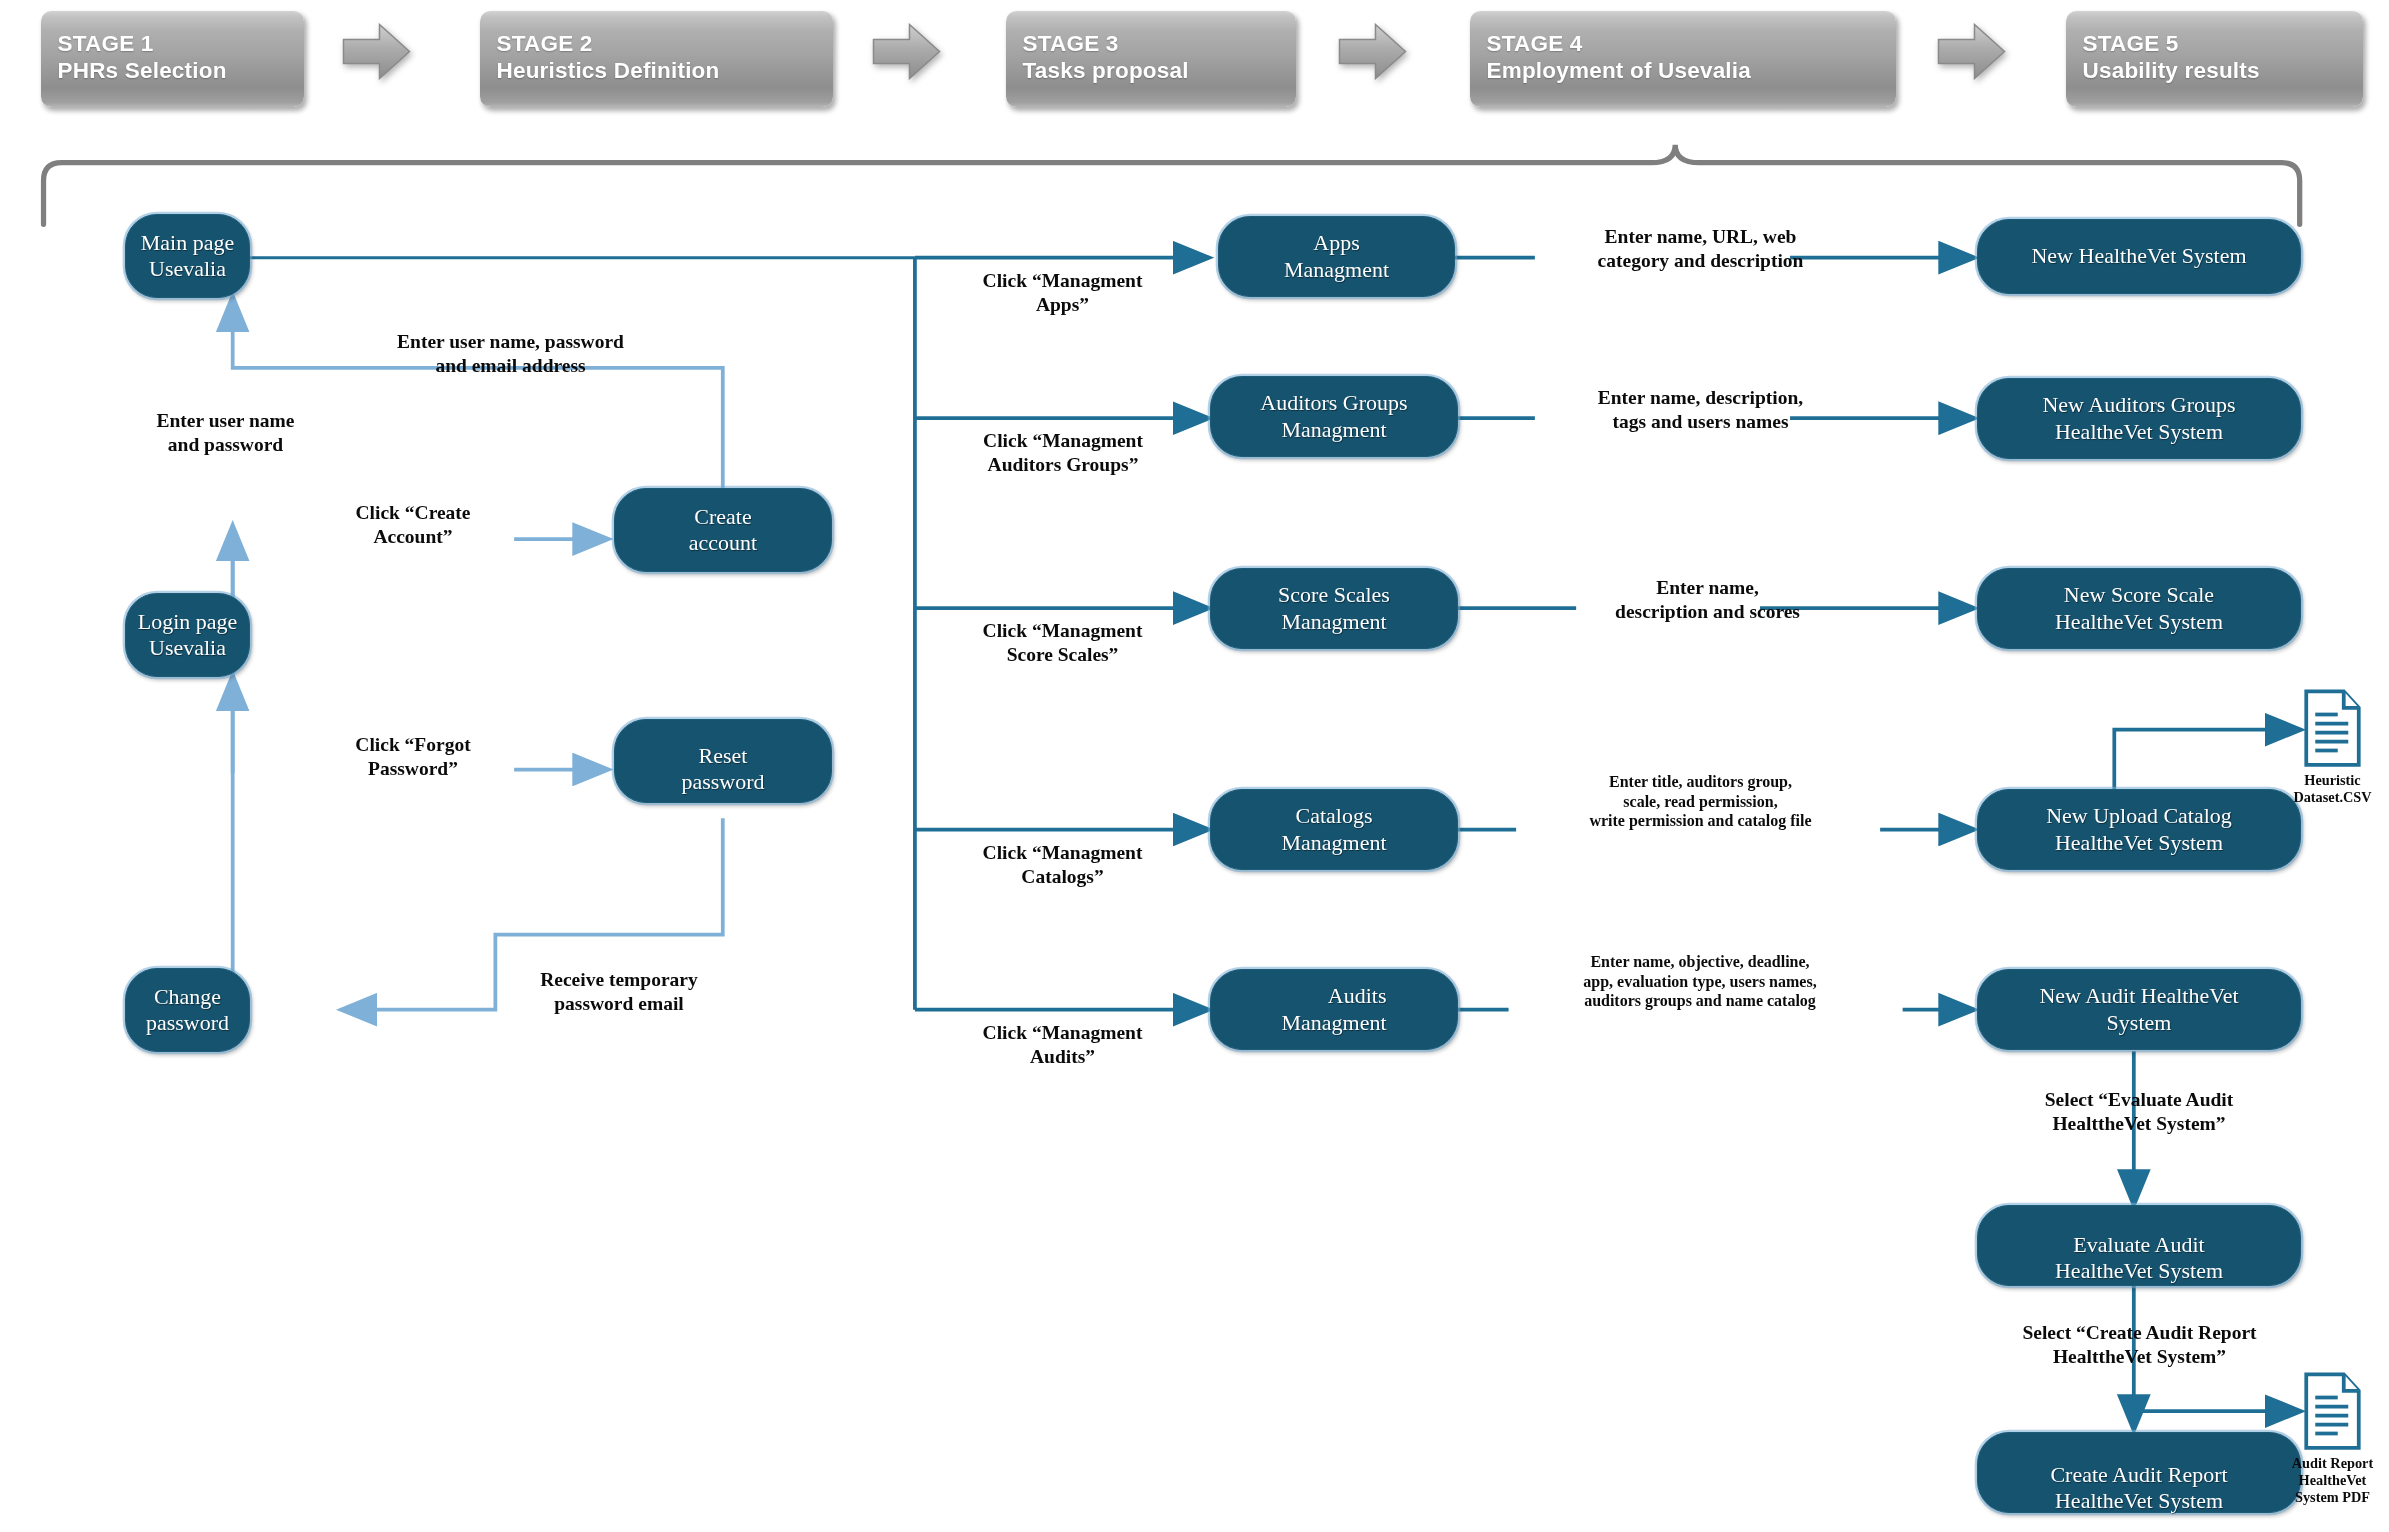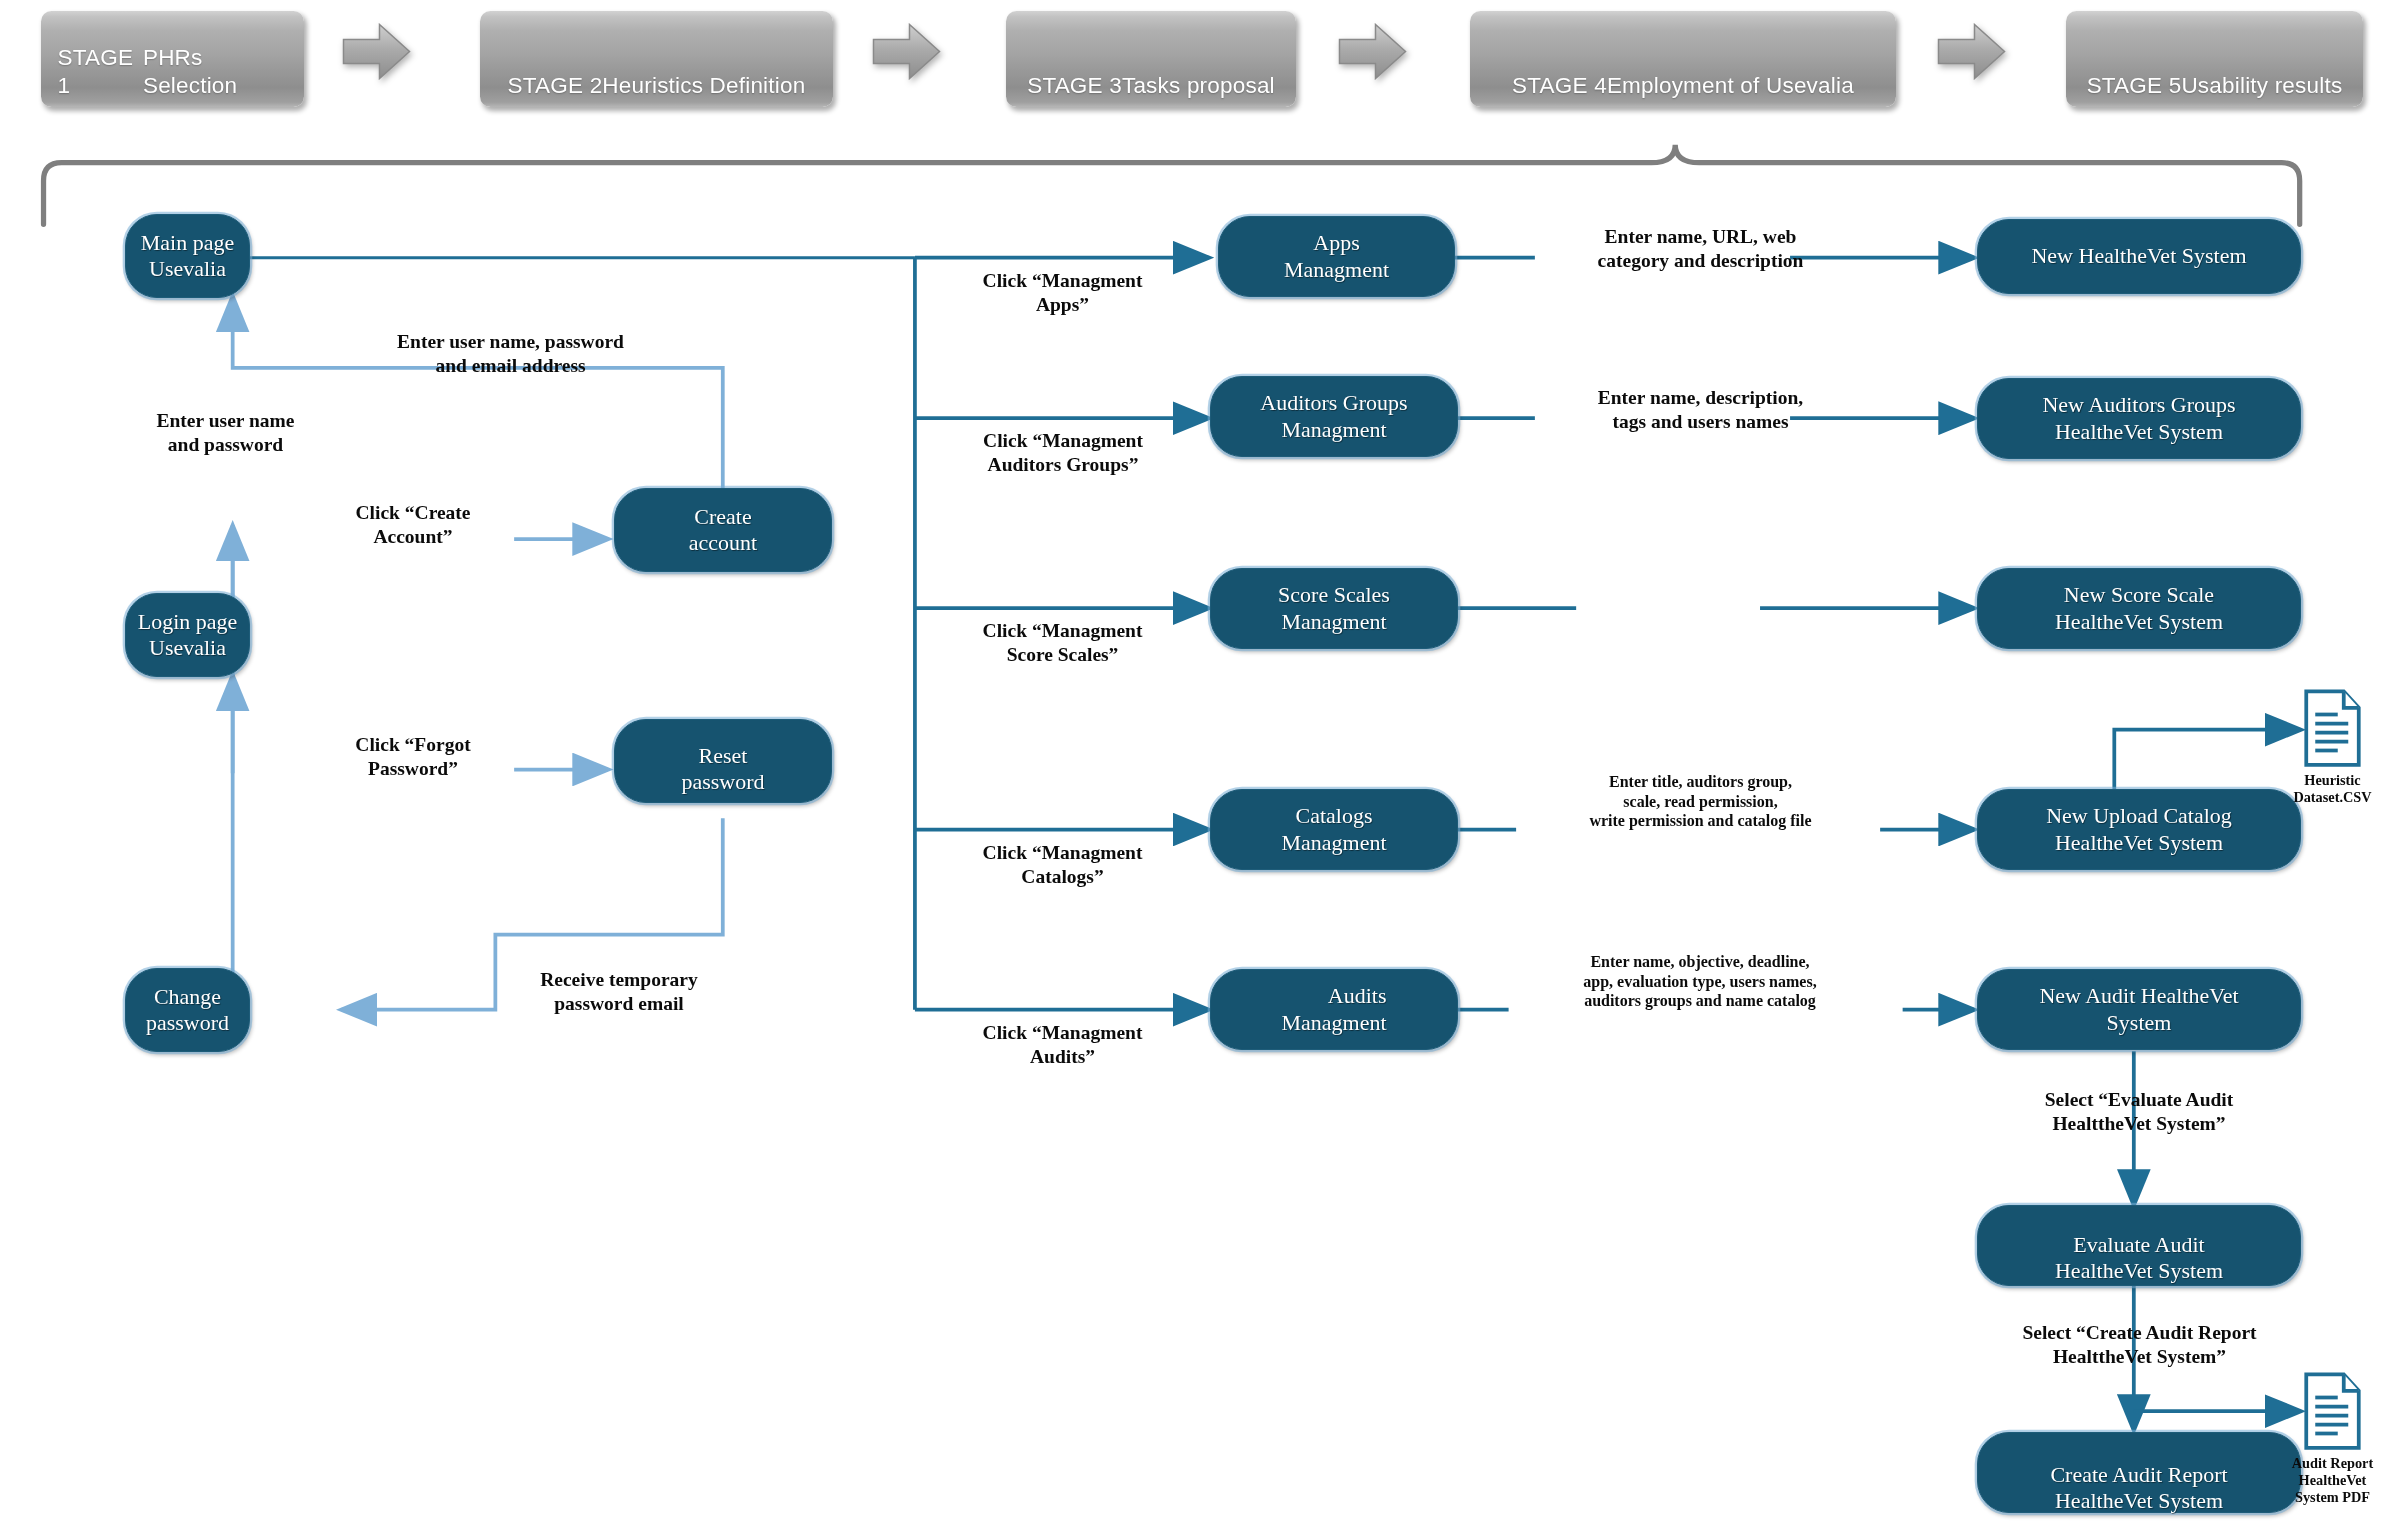--- a/index.html
+++ b/index.html
@@ -19,29 +19,28 @@
   .stage-box {
     position: absolute;
     border-radius: 10.5px;
     background: linear-gradient(180deg,
         #d2d2d2 0%, #c2c2c2 6%, #b0b0b0 20%,
         #a3a3a3 46%, #9a9a9a 60%,
         #8e8e8e 80%, #9f9f9f 95%, #b6b6b6 100%);
     box-shadow: 2.3px 3.8px 5.3px rgba(0,0,0,0.32);
     color: #ffffff;
     font-family: "Liberation Sans", "DejaVu Sans", sans-serif;
-    font-weight: normal;
+    font-weight: bold;
     display: flex;
-    flex-direction: row;
+    flex-direction: column;
     justify-content: center;
     padding: 4.5px 16.5px 7.5px 16.5px;
     line-height: 1.22;
     text-shadow: 0 0.8px 1.5px rgba(0,0,0,0.25);
     letter-spacing: 0.2px;
-    align-items: flex-end;
   }
   .stage-box .stage-num { font-size: 22.5px; }
   .stage-box .stage-title { font-size: 22.5px; }
 
   .stage-arrow {
     position: absolute;
     width: 69px; height: 57px;
     filter: drop-shadow(2.3px 3px 3px rgba(0,0,0,0.30));
   }
 
@@ -326,20 +325,22 @@
 
   <div class="elabel" style="left:931px; top:1021px; width:263px;">Click “Managment
 Audits”</div>
 
   <div class="elabel" style="left:1528px; top:225px; width:345px;">Enter name, URL, web
 category and description</div>
 
   <div class="elabel" style="left:1528px; top:386px; width:345px;">Enter name, description,
 tags and users names</div>
 
+  <div class="elabel" style="left:1550px; top:576px; width:315px;">Enter name,
+description and scores</div>
 
   <div class="elabel lsmall" style="left:1498px; top:772px; width:405px;">Enter title, auditors group,
 scale, read permission,
 write permission and catalog file</div>
 
   <div class="elabel lsmall" style="left:1471px; top:952px; width:458px;">Enter name, objective, deadline,
 app, evaluation type, users names,
 auditors groups and name catalog</div>
 
   <div class="elabel" style="left:1959px; top:1088px; width:360px;">Select “Evaluate Audit

